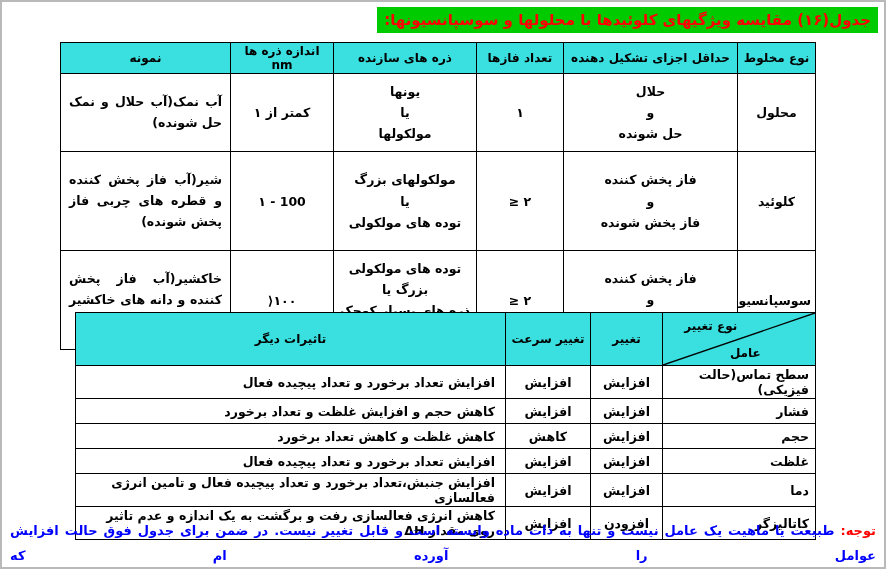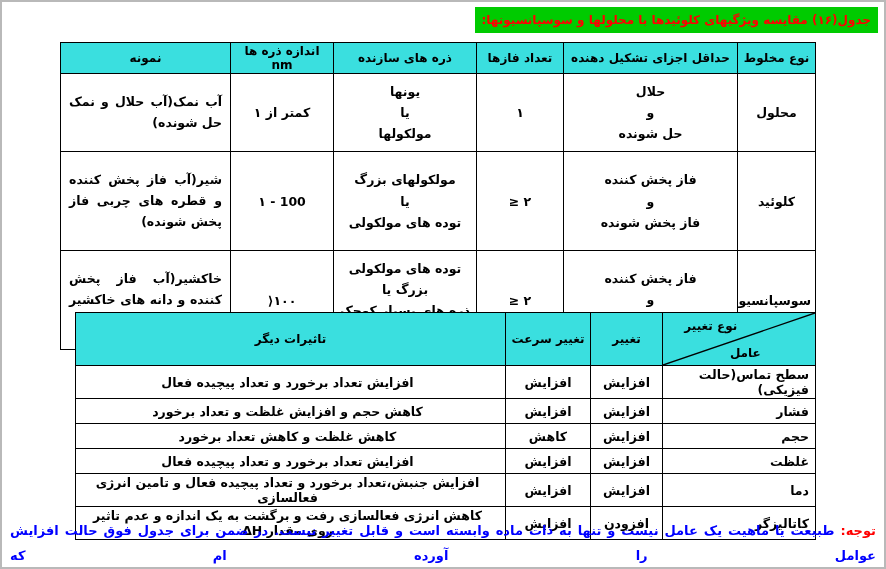--- a/index.html
+++ b/index.html
@@ -15,21 +15,21 @@
     border: 2px solid #b9b9b9;
     background: #ffffff;
     overflow: hidden;
     direction: rtl;
   }
   .title-box {
     position: absolute;
     background: #00cb00;
     color: #ff0000;
     font-weight: bold;
-    font-size: 12px;
+    font-size: 15px;
     line-height: 20px;
     padding: 3px 7px;
     white-space: nowrap;
   }
   #title16 { top: 5px; right: 6px; }
   #title17 { top: 277px; right: 6px; }
 
   table {
     border-collapse: collapse;
     table-layout: fixed;
@@ -48,21 +48,21 @@
   }
   tr.head td { background: #3adfdf; font-size: 12px; }
 
   #table16 { right: 68px; top: 40px; width: 755px; }
   #table16 td.example { text-align: justify; text-align-last: right; padding: 18px 8px; line-height: 1.65; }
   #table16 .stack div { line-height: 1.7; }
   .ltr { direction: ltr; unicode-bidi: isolate; }
 
   #table17 { right: 68px; top: 310px; width: 740px; }
   #table17 td.factor  { text-align: right; padding-right: 6px; }
-  #table17 td.effects { text-align: center; padding-right: 10px; margin-top: 29px; }
+  #table17 td.effects { text-align: right; padding-right: 10px; margin-top: 29px; }
 
   .diag-cell { position: relative; padding: 0; }
   .diag-cell svg { position: absolute; inset: 0; width: 100%; height: 100%; }
   .diag-top    { position: absolute; top: 6px;  left: 14%; font-weight: bold; }
   .diag-bottom { position: absolute; bottom: 5px; left: 44%; font-weight: bold; }
 
   .note {
     position: absolute;
     top: 516px; right: 8px; left: 8px;
     font-size: 13px;

